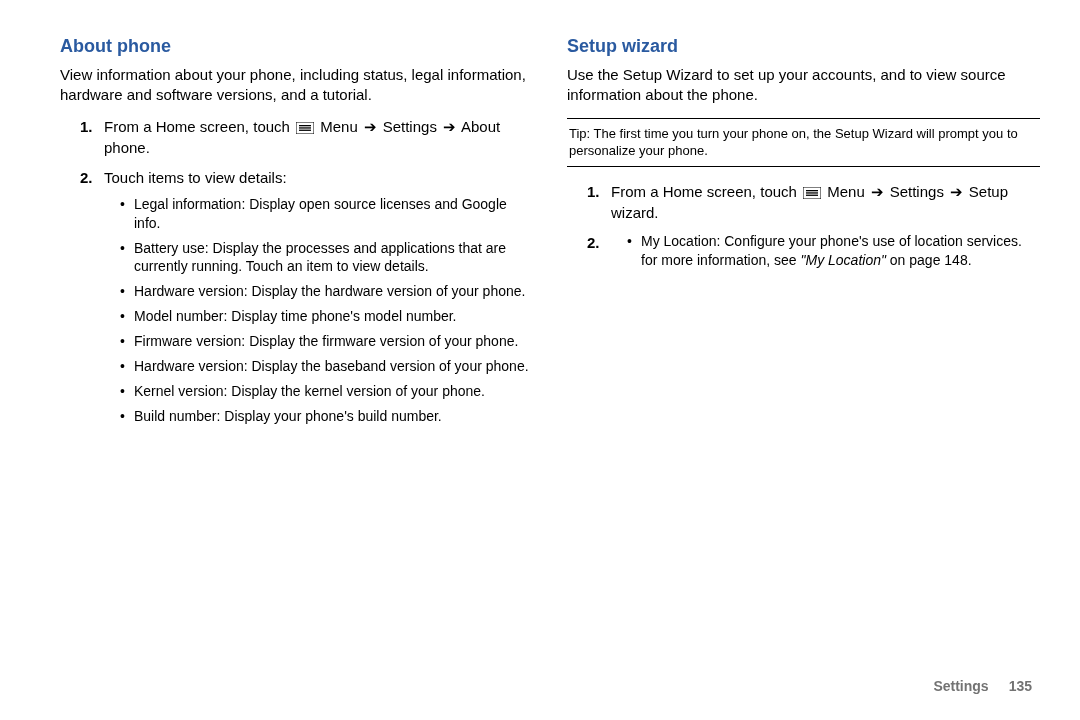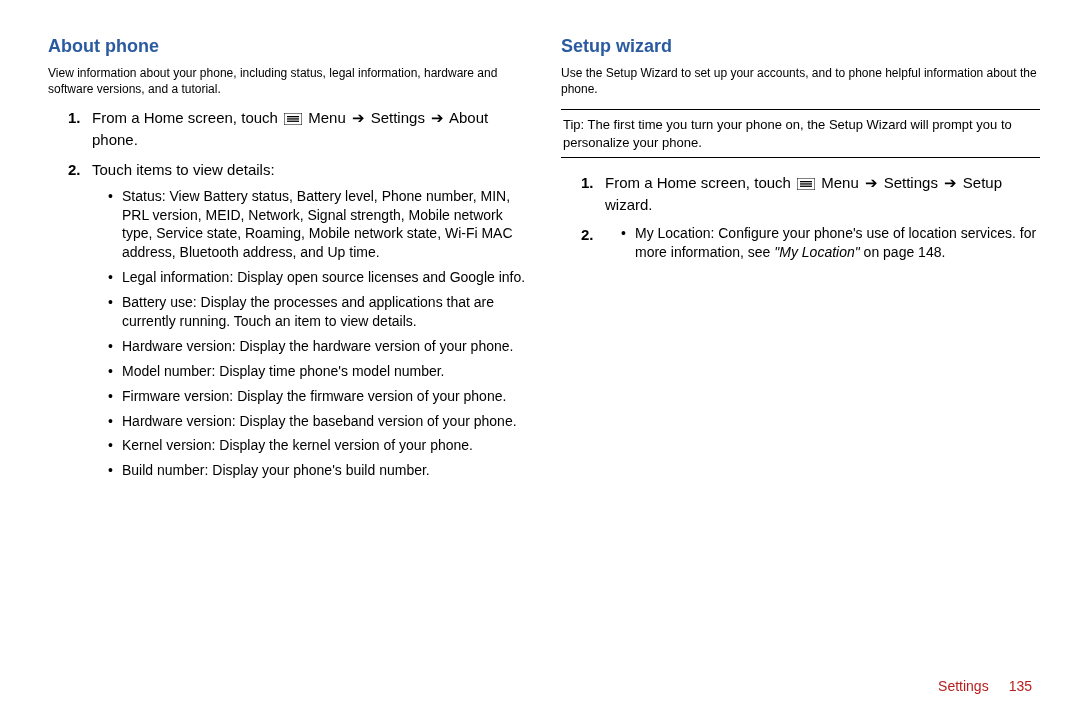--- a/index.html
+++ b/index.html
@@ -7,35 +7,35 @@
     padding: 0;
     background: #fff;
     font-family: Arial, Helvetica, sans-serif;
     color: #000;
     width: 1080px;
     height: 720px;
     position: relative;
   }
   .page {
     display: flex;
-    padding: 36px 40px 20px 48px;
+    padding: 36px 40px 20px 60px;
     gap: 34px;
   }
   .col {
     flex: 1;
     min-width: 0;
   }
   h2 {
     color: #2a5aa0;
     font-size: 18px;
     font-weight: bold;
     margin: 0 0 8px 0;
   }
   .intro {
-    font-size: 12px;
+    font-size: 15px;
     line-height: 1.35;
     margin: 0 0 10px 0;
   }
   ol.steps {
     list-style: none;
     padding: 0 0 0 20px;
     margin: 4px 0 0 0;
     font-size: 15px;
   }
   ol.steps > li {
@@ -84,21 +84,22 @@
     padding: 6px 2px 6px 2px;
     margin: 12px 0 14px 0;
     font-size: 13px;
     line-height: 1.35;
   }
   .footer {
     position: absolute;
     right: 48px;
     bottom: 26px;
     font-size: 14px;
-    color: #b91c1c;
+    color: #737373;
+    font-weight: bold;
   }
   .footer .sep { display:inline-block; width:20px; }
 </style>
 </head>
 <body>
 
 <div class="page">
   <div class="col">
     <h2>About phone</h2>
     <p class="intro">View information about your phone, including status, legal information, hardware and software versions, and a tutorial.</p>
@@ -109,37 +110,36 @@
               <rect x="0" y="0" width="18" height="12" fill="none" stroke="#000" stroke-width="1"></rect>
               <rect x="3" y="3" width="12" height="1.3" fill="#000"></rect>
               <rect x="3" y="5.3" width="12" height="1.3" fill="#000"></rect>
               <rect x="3" y="7.6" width="12" height="1.3" fill="#000"></rect>
             </svg></span><span class="b"> Menu </span><span class="arrow">➔</span><span class="b"> Settings </span><span class="arrow">➔</span><span class="b"> About phone</span><span>.</span>
       </li>
       <li>
         <span class="num">2.</span>
         <span>Touch items to view details:</span>
         <ul class="bullets">
-          <li><span class="b">Status</span><span>: View Battery status, Battery level, Phone number, MIN, PRL version, MEID, Network, Signal strength, Mobile network type, Service state, Roaming, Mobile network state, Wi-Fi MAC address, Bluetooth address, and Up time.</span></li>
           <li><span class="b">Legal information</span><span>: Display open source licenses and Google info.</span></li>
           <li><span class="b">Battery use</span><span>: Display the processes and applications that are currently running. Touch an item to view details.</span></li>
           <li><span class="b">Hardware version</span><span>: Display the hardware version of your phone.</span></li>
           <li><span class="b">Model number</span><span>: Display time phone's model number.</span></li>
           <li><span class="b">Firmware version</span><span>: Display the firmware version of your phone.</span></li>
           <li><span class="b">Hardware version</span><span>: Display the baseband version of your phone.</span></li>
           <li><span class="b">Kernel version</span><span>: Display the kernel version of your phone.</span></li>
           <li><span class="b">Build number</span><span>: Display your phone's build number.</span></li>
         </ul>
       </li>
     </ol>
   </div>
 
   <div class="col">
     <h2>Setup wizard</h2>
-    <p class="intro">Use the Setup Wizard to set up your accounts, and to phone helpful information about the phone.</p>
+    <p class="intro">Use the Setup Wizard to set up your accounts, and to view source information about the phone.</p>
     <div class="tip-box">
       <span class="b">Tip:</span><span> The first time you turn your phone on, the Setup Wizard will prompt you to personalize your phone.</span>
     </div>
     <ol class="steps">
       <li>
         <span class="num">1.</span>
         <span>From a Home screen, touch </span><span class="menu-icon"><svg width="18" height="12" viewBox="0 0 18 12">
               <rect x="0" y="0" width="18" height="12" fill="none" stroke="#000" stroke-width="1"></rect>
               <rect x="3" y="3" width="12" height="1.3" fill="#000"></rect>
               <rect x="3" y="5.3" width="12" height="1.3" fill="#000"></rect>

